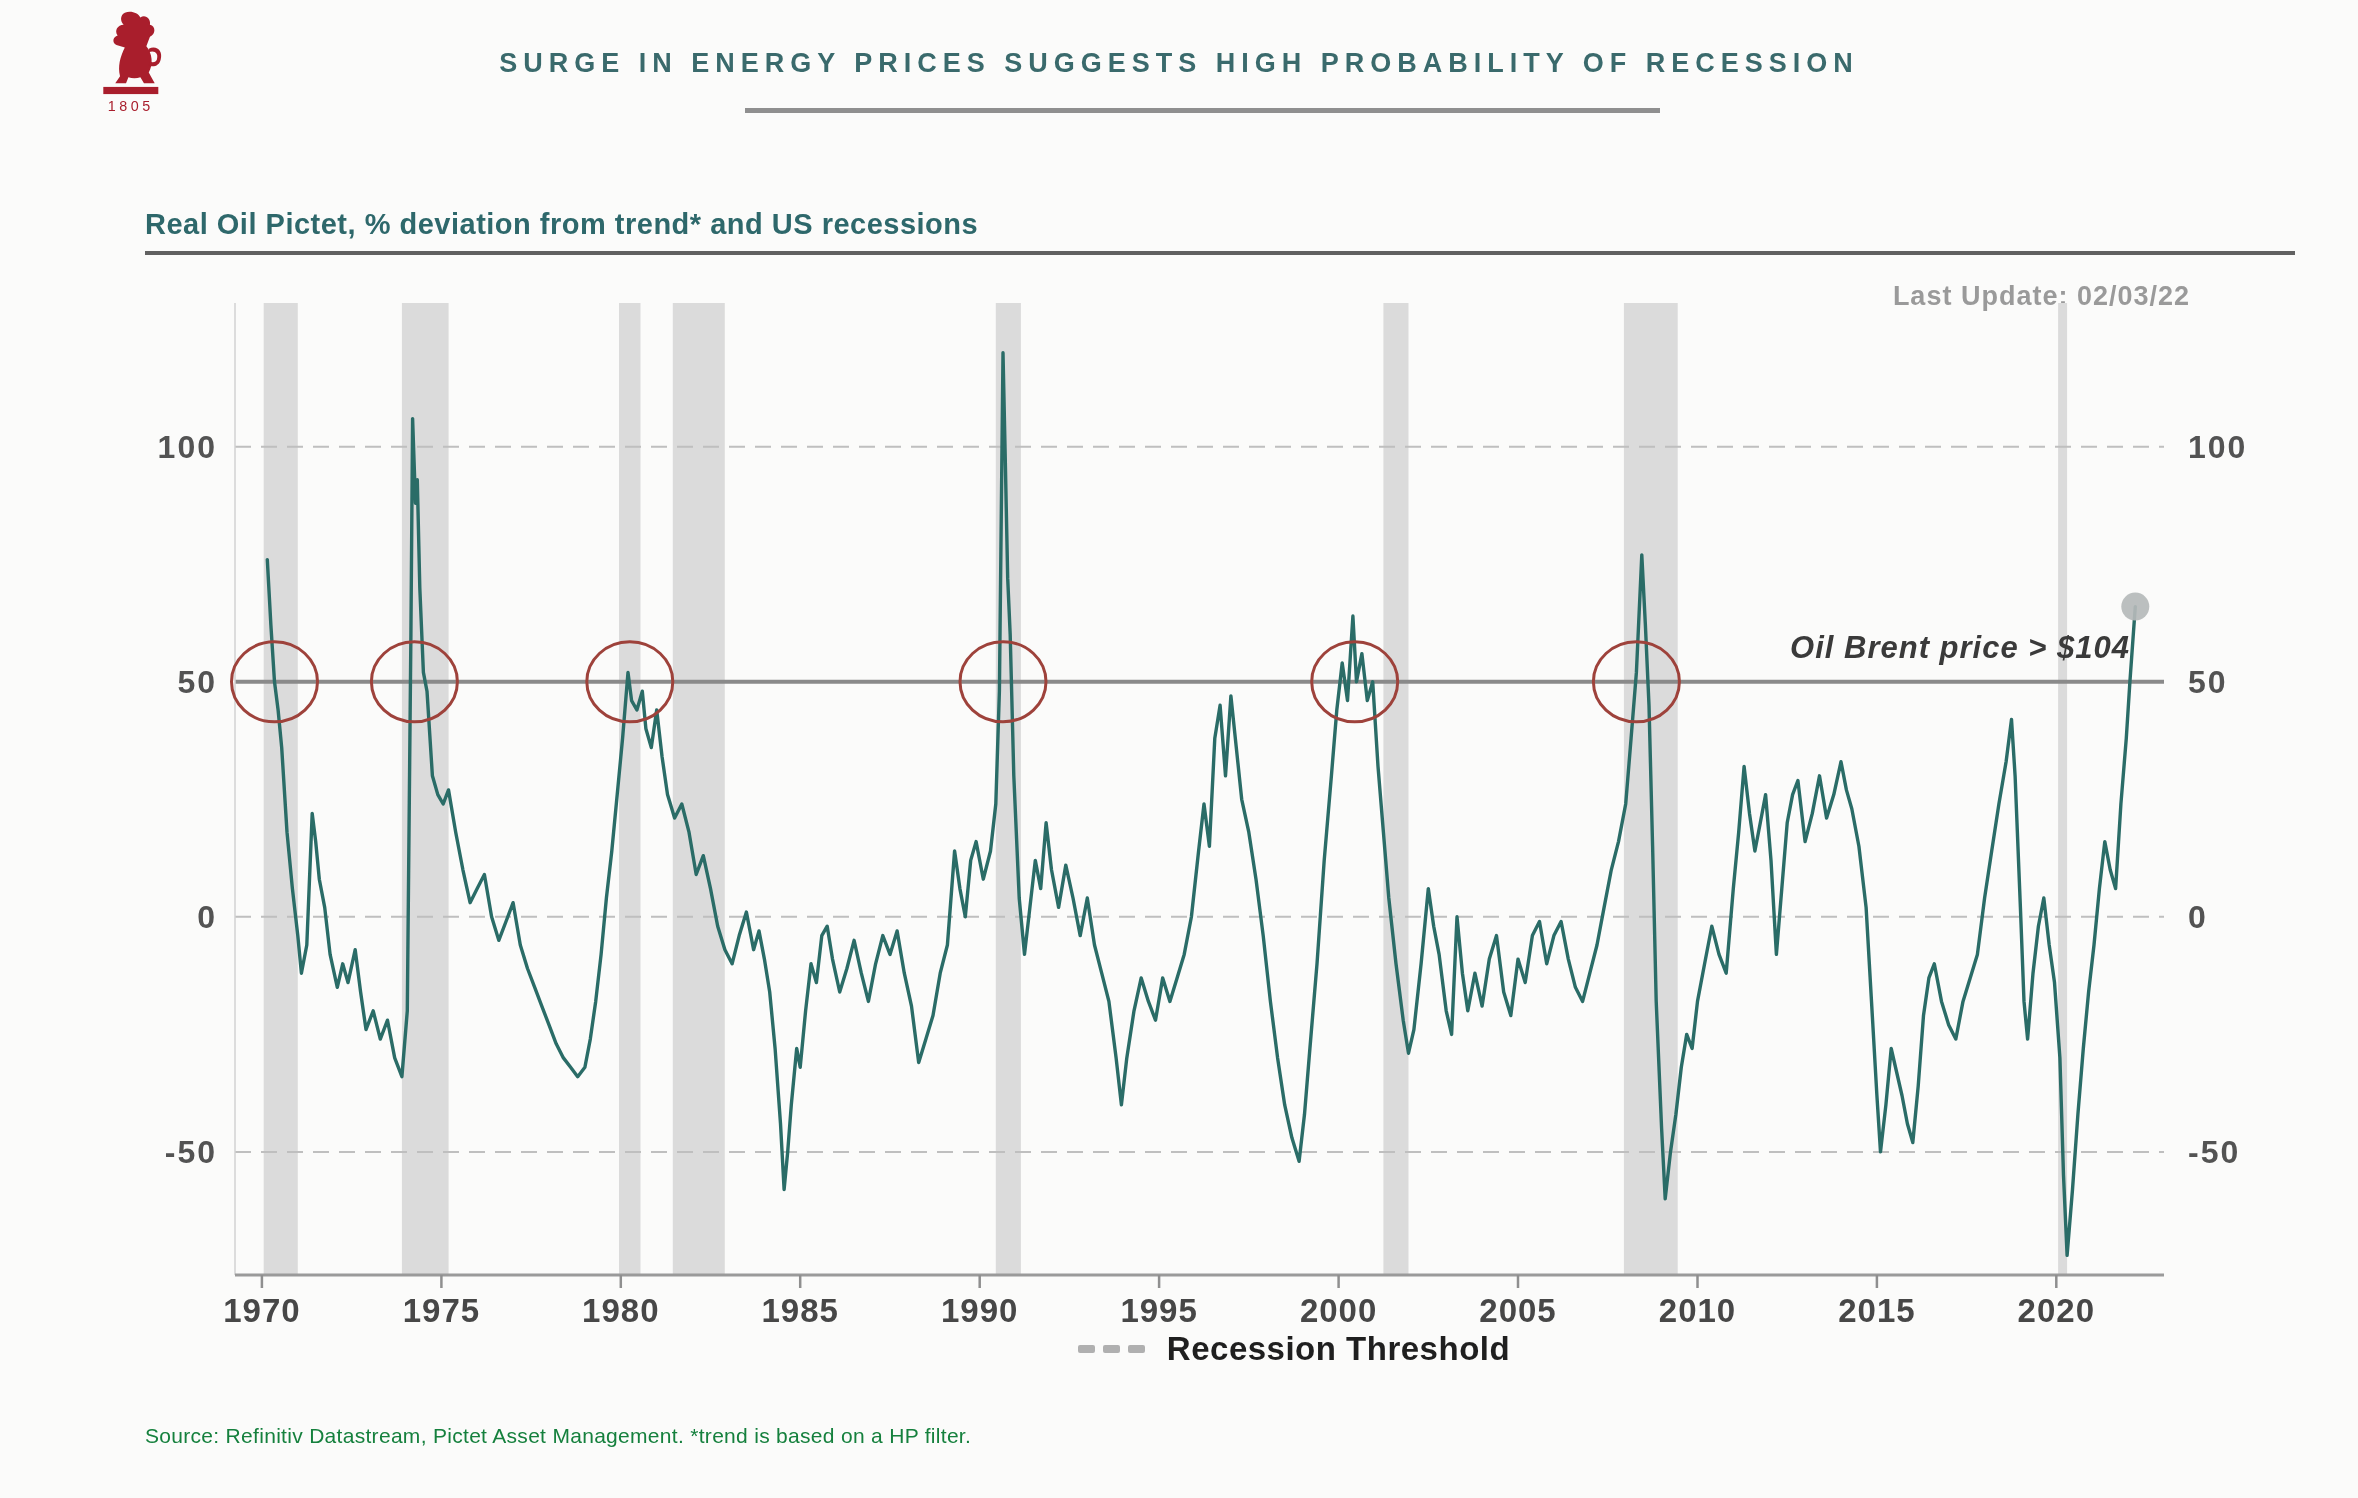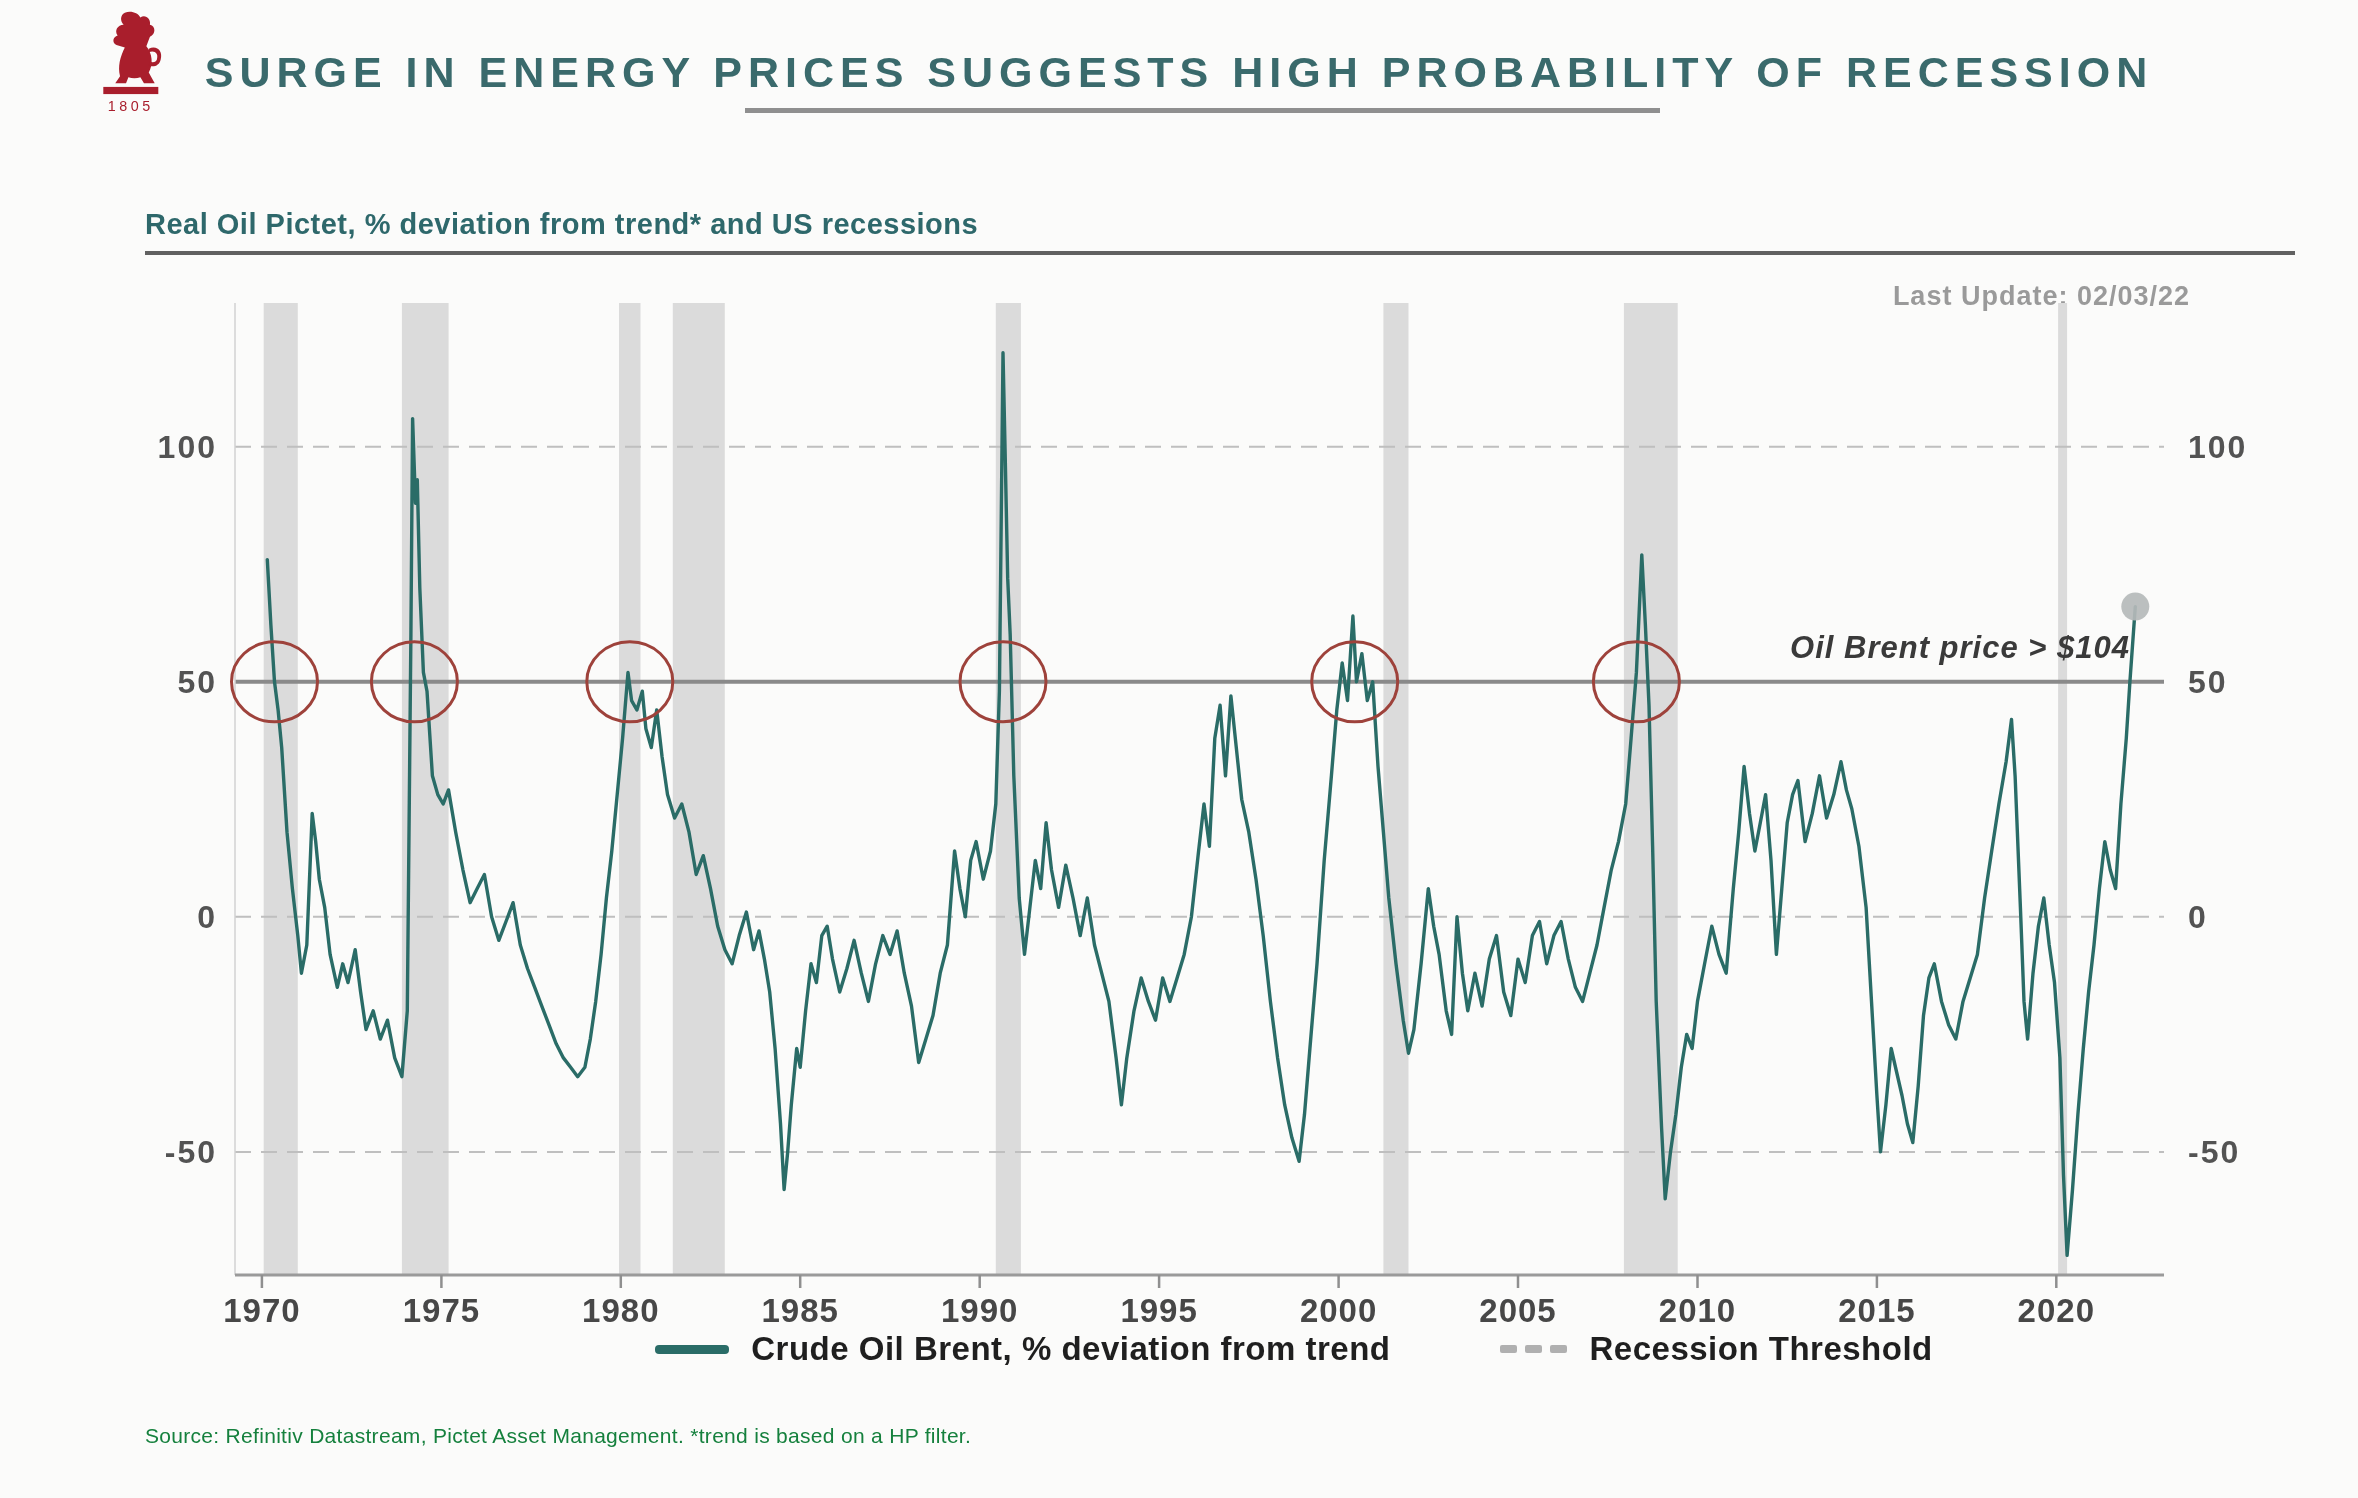--- a/index.html
+++ b/index.html
@@ -1,20 +1,20 @@
 <!DOCTYPE html>
 <html><head>
 <meta charset="utf-8">
 <style>
   html,body{margin:0;padding:0;background:#ffffff;}
   .page{position:relative;width:2358px;height:1498px;background:#fbfbfa;overflow:hidden;
         font-family:"Liberation Sans",sans-serif;}
   .logo{position:absolute;left:92px;top:8px;width:80px;height:110px;}
   .page-title{position:absolute;left:0;right:0;top:48px;text-align:center;
-        font-size:43px;font-weight:bold;letter-spacing:6px;color:#3a6a6c;}
+        font-size:27px;font-weight:bold;letter-spacing:6px;color:#3a6a6c;}
   .title-underline{position:absolute;left:745px;top:108px;width:915px;height:5px;background:#8f8f8f;}
   .chart-subtitle{position:absolute;left:145px;top:208px;font-size:29px;font-weight:bold;
         letter-spacing:0.5px;color:#2e686b;}
   .subtitle-rule{position:absolute;left:145px;top:251px;width:2150px;height:4px;background:#616161;}
   .last-update{position:absolute;right:168px;top:281px;font-size:27px;font-weight:bold;
         letter-spacing:1px;color:#9a9a9a;}
   .annotation{position:absolute;right:228px;top:630px;font-size:31px;font-weight:bold;
         letter-spacing:1px;color:#3a3a3a;font-style:italic;}
   #chart-svg{position:absolute;left:0;top:0;}
   text.xtick{font-family:"Liberation Sans",sans-serif;font-size:33px;font-weight:bold;
@@ -107,24 +107,20 @@
       <ellipse cx="1003.0" cy="681.8" rx="43" ry="40" fill="none" stroke="#9e423b" stroke-width="3"></ellipse>
       <ellipse cx="1354.7" cy="681.8" rx="43" ry="40" fill="none" stroke="#9e423b" stroke-width="3"></ellipse>
       <ellipse cx="1636.4" cy="681.8" rx="43" ry="40" fill="none" stroke="#9e423b" stroke-width="3"></ellipse>
       <circle cx="2135.3" cy="606.6" r="14" fill="#b5baba" opacity="0.92"></circle>
     </svg>
 
   <div class="annotation">Oil Brent price &gt; $104</div>
 
   <div class="legend">
     <div class="legend-item">
-      <span class="swatch-line"></span>
-      <span class="legend-label">Crude Oil Brent, % deviation from trend</span>
-    </div>
-    <div class="legend-item">
       <span class="swatch-dash">
           <i></i>
           <i></i>
           <i></i>
         </span>
       <span class="legend-label">Recession Threshold</span>
     </div>
   </div>
 
   <div class="source">Source: Refinitiv Datastream, Pictet Asset Management. *trend is based on a HP filter.</div>

